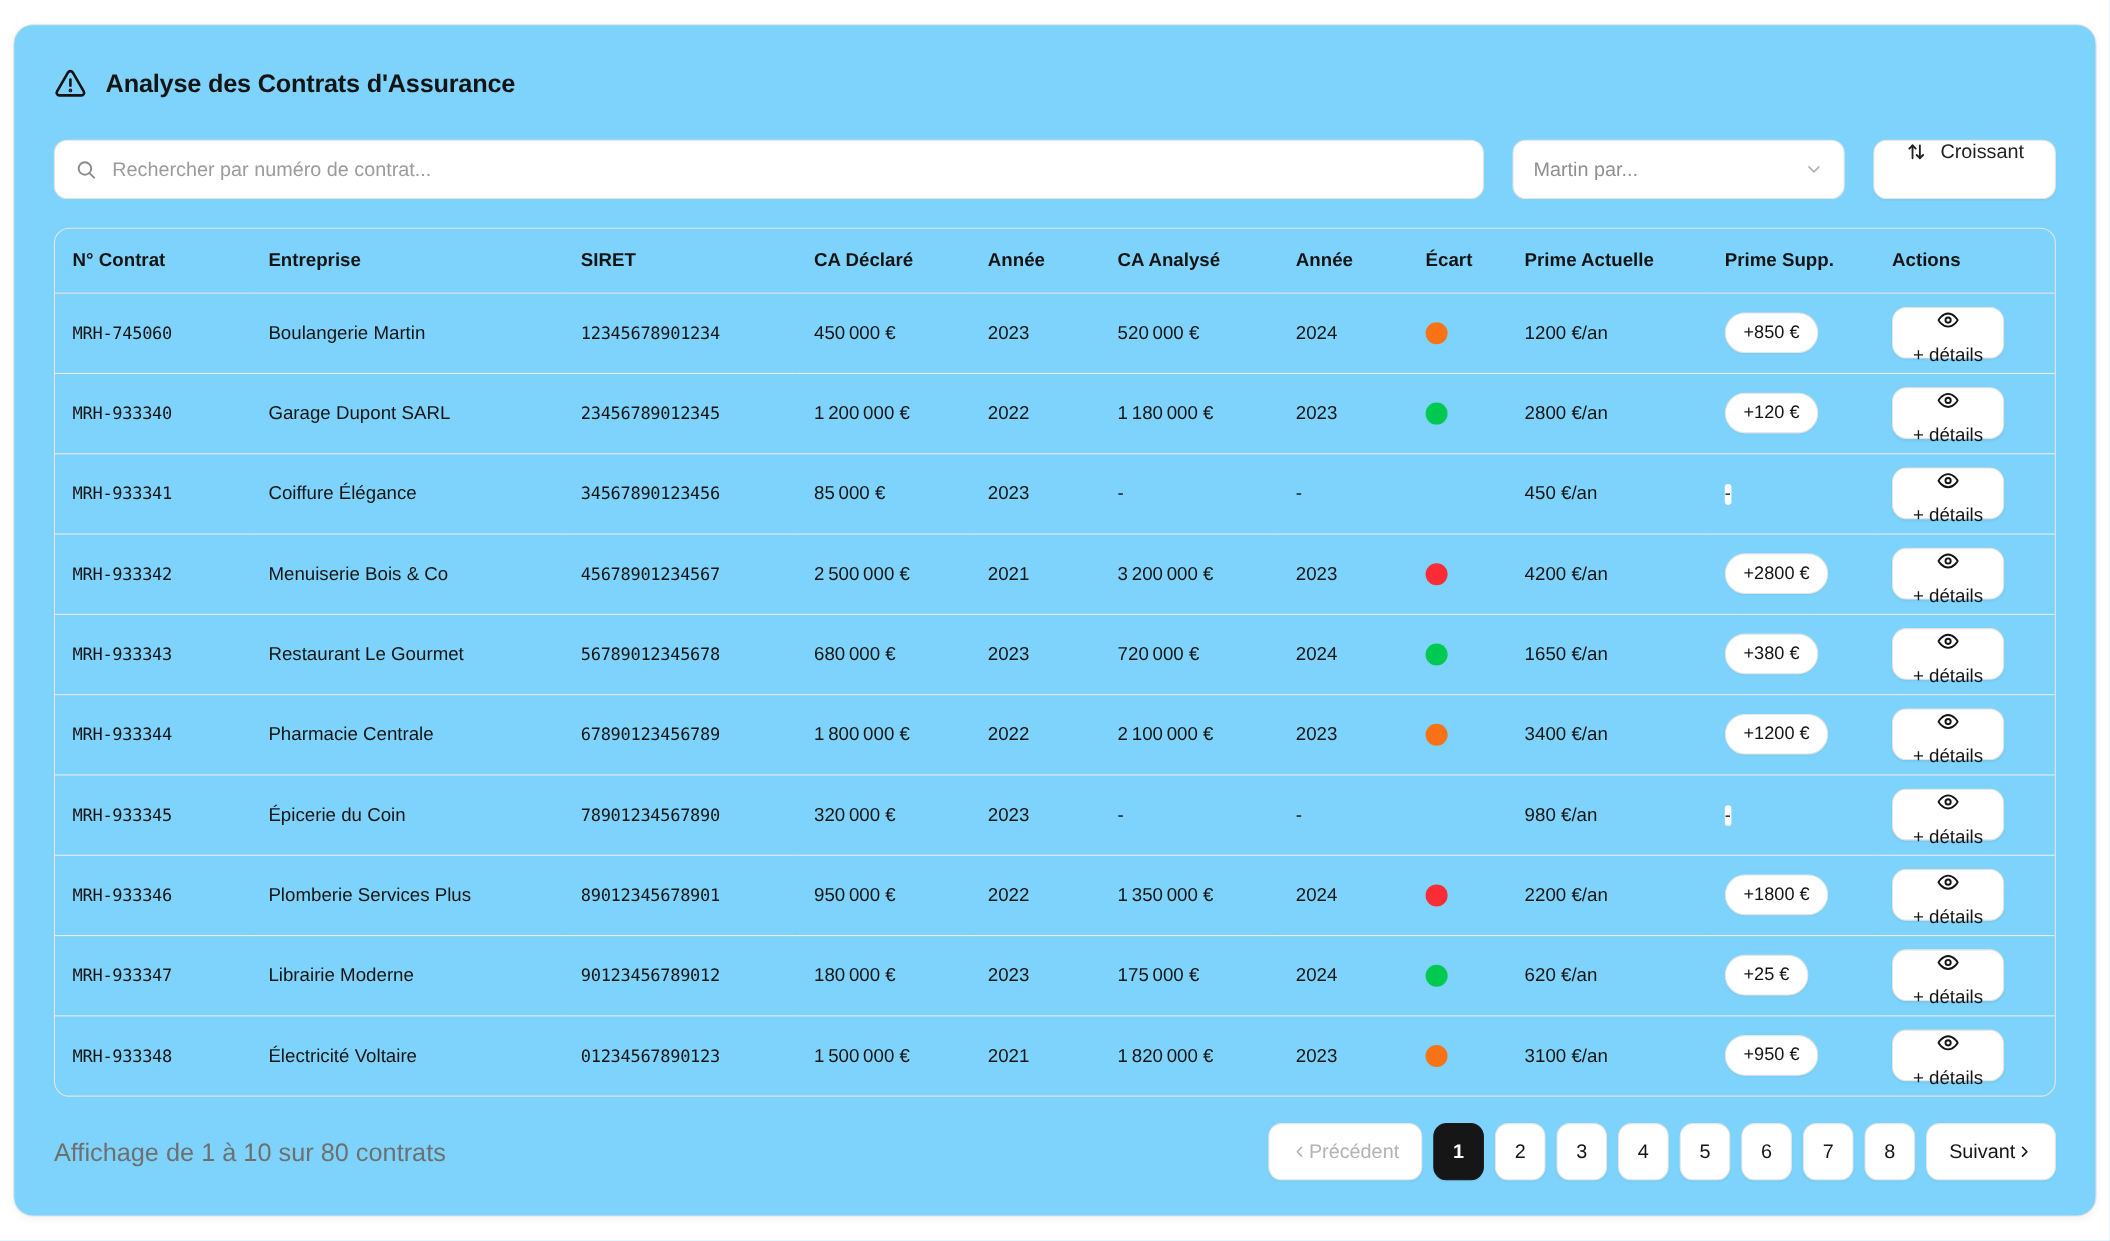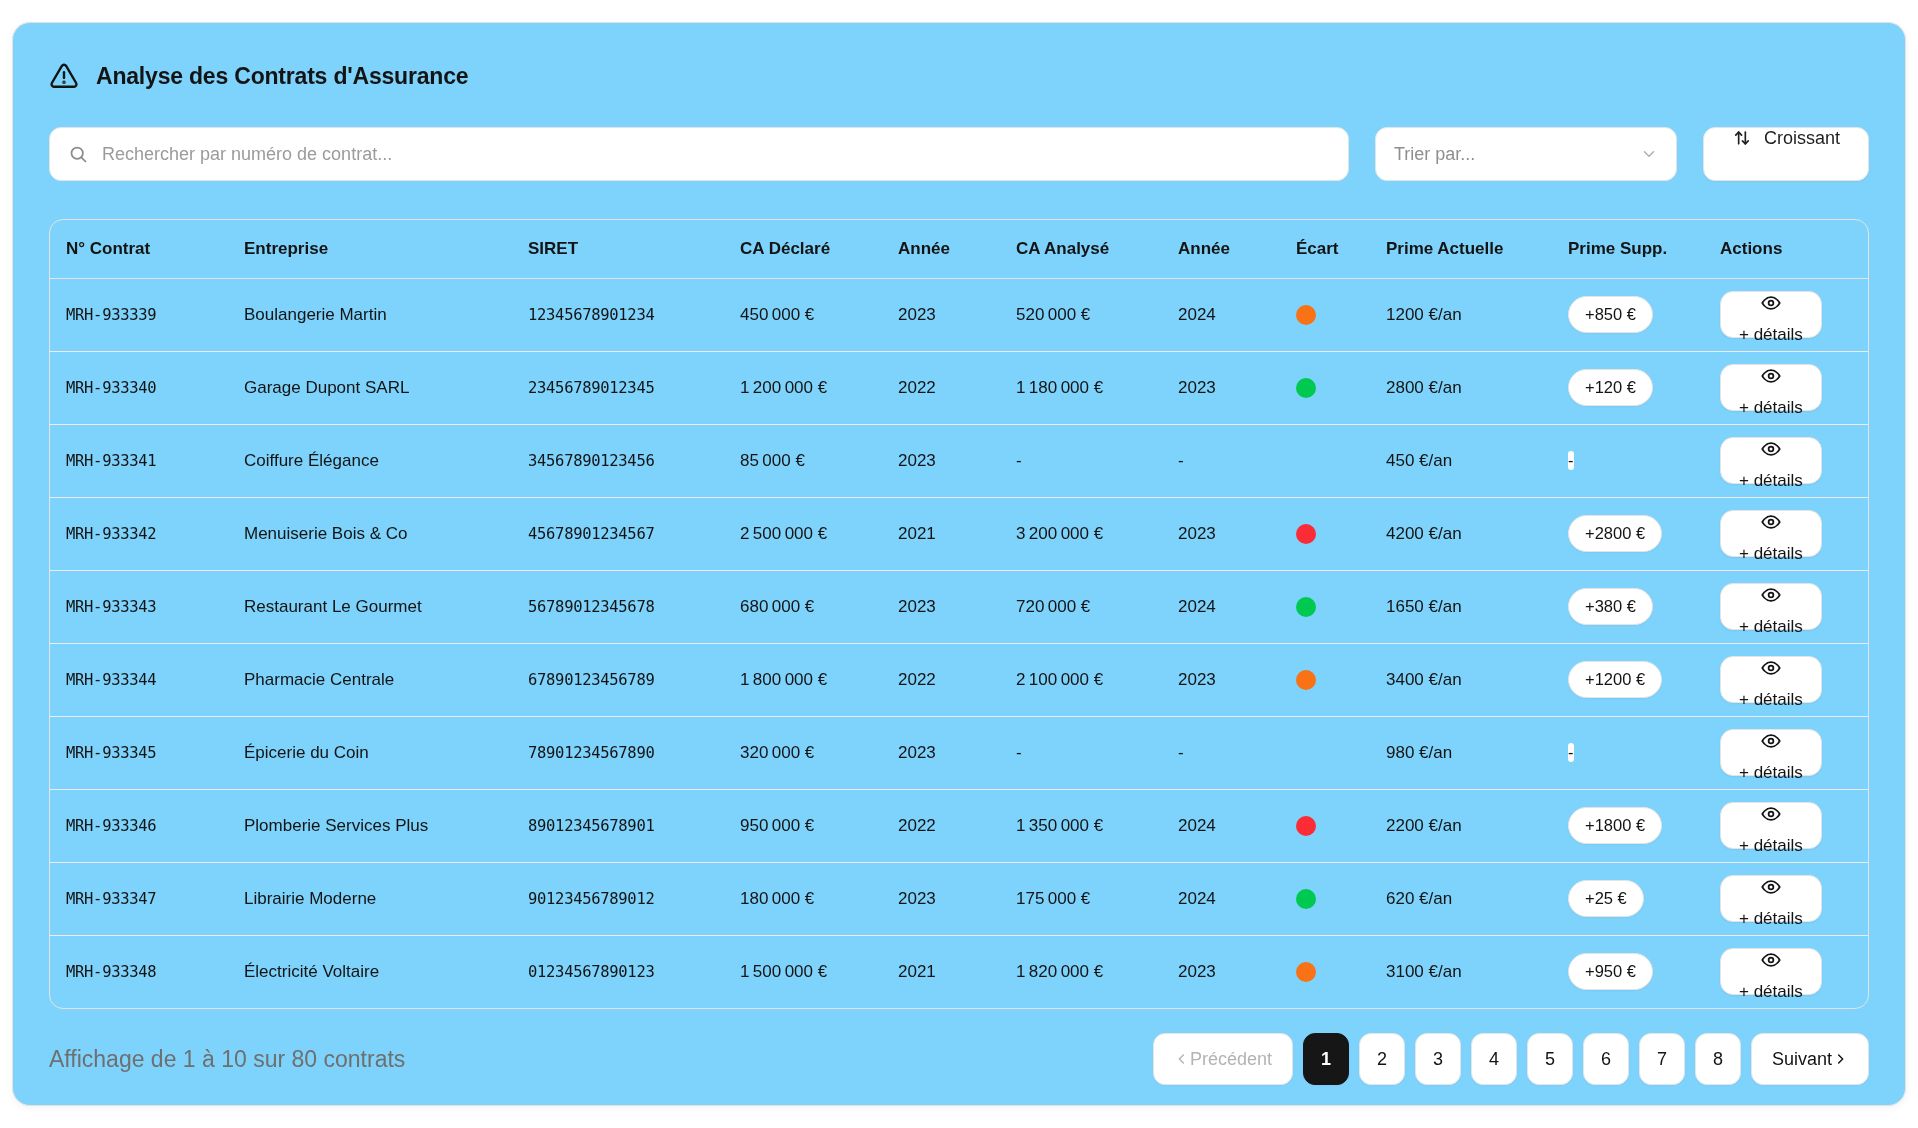--- a/index.html
+++ b/index.html
@@ -17,21 +17,21 @@
     background: #7dd3fc;
     border: 1px solid #e3e3e3;
     border-radius: 18px;
     box-shadow: 0 2px 8px rgba(0,0,0,.05);
     padding: 38px 36px 28px 36px;
   }
   
   .card-header { display: flex; align-items: center; gap: 17px; margin-bottom: 36px; }
   .card-title { font-size: 23px; font-weight: 700; letter-spacing: -0.2px; }
   
-  .controls { display: flex; gap: 26px; margin-bottom: 38px; }
+  .controls { display: flex; gap: 26px; margin-bottom: 26px; }
   .search-box {
     flex: 1; height: 54px;
     border: 1px solid #e4e4e4; border-radius: 12px;
     display: flex; align-items: center; gap: 13px;
     padding: 0 18px; background: #fff;
   }
   .search-box input {
     border: none; outline: none; flex: 1;
     font-size: 18px; font-family: "Liberation Sans", sans-serif; color: #141414;
     background: transparent;
@@ -119,21 +119,21 @@
     <div class="search-box">
       <span>
         <svg width="21" height="21" viewBox="0 0 24 24" fill="none" stroke="#8b8b8b" stroke-width="2" stroke-linecap="round">
           <circle cx="10.5" cy="10.5" r="6.5"></circle>
           <line x1="15.5" y1="15.5" x2="20" y2="20"></line>
         </svg>
       </span>
       <input type="text" placeholder="Rechercher par numéro de contrat..." style="">
     </div>
     <div class="sort-select">
-      <span>Trier par...</span>
+      <span>Martin par...</span>
       <span>
         <svg width="18" height="18" viewBox="0 0 24 24" fill="none" stroke="#b0b0b0" stroke-width="2" stroke-linecap="round" stroke-linejoin="round">
           <polyline points="6,9 12,15 18,9"></polyline>
         </svg>
       </span>
     </div>
     <button class="sort-dir-btn">
       <span>
         <svg width="20" height="20" viewBox="0 0 24 24" fill="none" stroke="#1f1f1f" stroke-width="2" stroke-linecap="round" stroke-linejoin="round">
           <line x1="8" y1="19" x2="8" y2="5"></line>
@@ -171,21 +171,21 @@
           <th>CA Analysé</th>
           <th>Année</th>
           <th>Écart</th>
           <th>Prime Actuelle</th>
           <th>Prime Supp.</th>
           <th>Actions</th>
         </tr>
       </thead>
       <tbody>
   <tr>
-    <td class="mono">MRH-933339</td>
+    <td class="mono">MRH-745060</td>
     <td class="company">Boulangerie Martin</td>
     <td class="mono">12345678901234</td>
     <td>450 000&nbsp;€</td>
     <td>2023</td>
     <td>520 000&nbsp;€</td>
     <td>2024</td>
     <td><span class="dot dot-orange"></span></td>
     <td>1200&nbsp;€/an</td>
     <td><span class="badge">+850&nbsp;€</span></td>
     <td>

